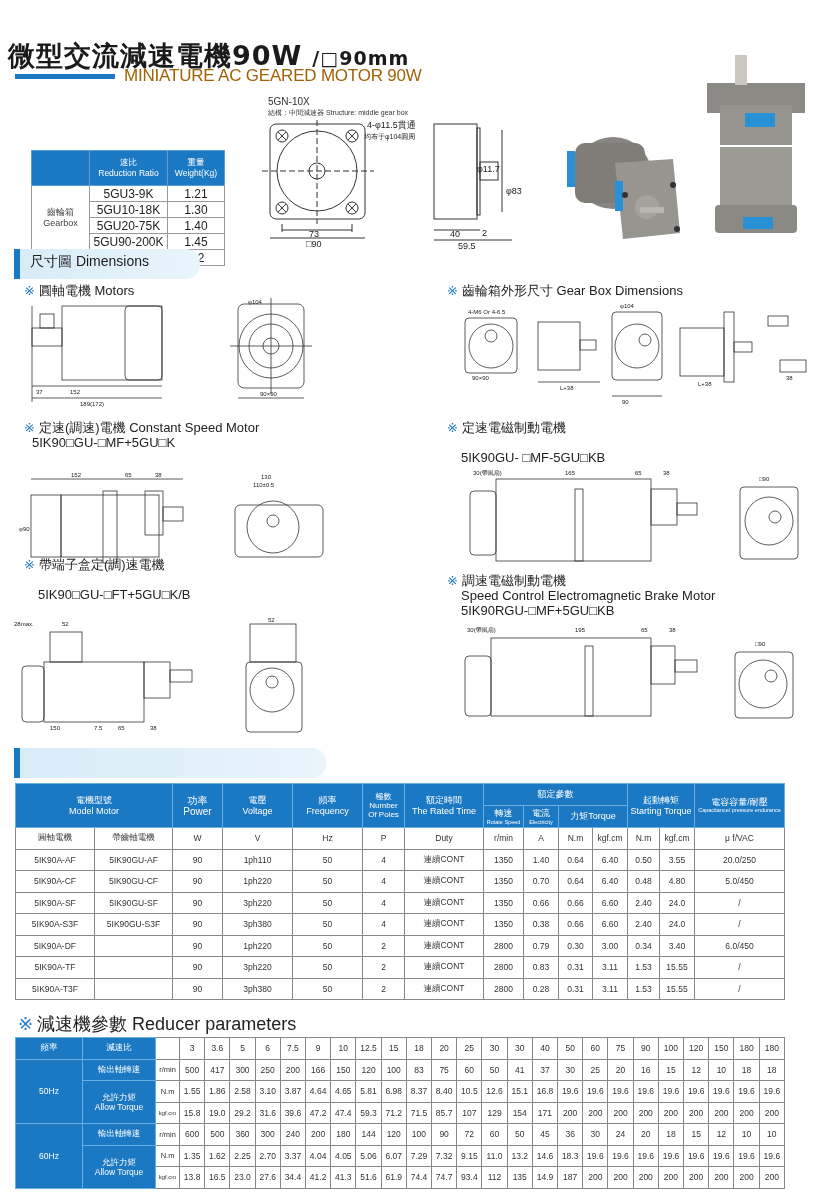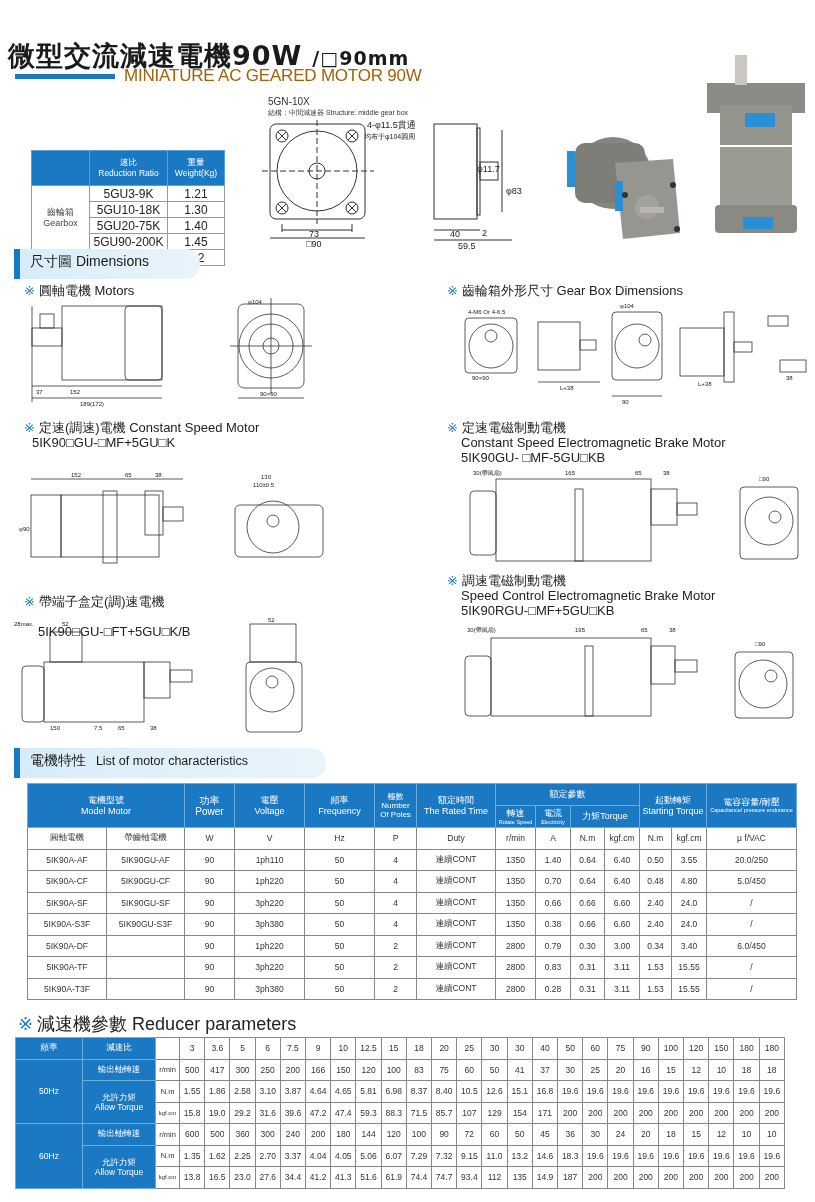--- a/index.html
+++ b/index.html
@@ -17,21 +17,21 @@
   .wtable td { font-size: 12px; }
 
   .gb-title { left: 268px; top: 96px; font-size: 9px; line-height: 11px; color: #333; }
 
   .section-head { height: 30px; border-radius: 0 14px 14px 0; background: linear-gradient(90deg,#d7ecf8,#e9f4fb); }
   .section-head .bar { position: absolute; left: 0; top: 0; width: 6px; height: 100%; background: #1b78c2; }
   .section-head .txt { position: absolute; left: 16px; top: 4px; font-size: 14px; color: #1a1a1a; white-space: nowrap; }
   .sub-title { font-size: 13px; color: #222; line-height: 15px; white-space: nowrap; }
   .sub-title .mark { color: #1b78c2; margin-right: 4px; }
 
-  .mtable { left: 27px; top: 783px; width: 770px; font-size: 9px; }
+  .mtable { left: 15px; top: 783px; width: 770px; font-size: 9px; }
   .mtable th { background: #1b78c2; color: #fff; font-weight: normal; border: 1px solid #6aaee0; text-align: center; line-height: 11px; font-size: 9px; }
   .mtable th .small { font-size: 5.5px; display: block; line-height: 7px; }
   .mtable td { border: 1px solid #888; text-align: center; height: 21.5px; font-size: 8.5px; color: #333; white-space: nowrap; }
 
   .rtable { left: 15px; top: 1037px; width: 770px; font-size: 8.5px; }
   .rtable td { border: 1px solid #888; text-align: center; height: 21.5px; color: #333; padding: 0; white-space: nowrap; }
   .rtable td.blue { background: #1b78c2; color: #fff; border-color: #6aaee0; }
   .rtable td.unit { font-size: 7.5px; }
 
   .photo { left: 555px; top: 55px; width: 258px; height: 195px; }
@@ -203,21 +203,21 @@
       <text x="22" y="80">90×90</text>
     <text x="110" y="90">L+38</text>
       <text x="172" y="104">90</text>
       <text x="170" y="8">φ104</text>
     <text x="248" y="86">L+38</text>
       <text x="336" y="80">38</text>
   </g>
 </svg>
 
 <div class="abs sub-title" style="left:24px;top:420px;"><span class="mark">※</span><span>定速(調速)電機 Constant Speed Motor</span><br><span style="margin-left:8px">5IK90□GU-□MF+5GU□K</span></div>
-<div class="abs sub-title" style="left:447px;top:420px;"><span class="mark">※</span><span>定速電磁制動電機</span><br><span style="margin-left:14px">Constant Speed Electromagnetic Brake Motor</span><br><span style="margin-left:14px">5IK90GU- □MF-5GU□KB</span></div>
+<div class="abs sub-title" style="left:447px;top:420px;"><span class="mark">※</span><span>定速電磁制動電機</span><br><br><span style="margin-left:14px">5IK90GU- □MF-5GU□KB</span></div>
 
 <svg class="abs" style="left:15px;top:465px" width="320" height="100">
   <g stroke="#333" fill="none" stroke-width="0.8">
     <rect x="16" y="30" width="30" height="62"></rect>
     <rect x="46" y="30" width="98" height="62"></rect>
     <rect x="88" y="26" width="14" height="72"></rect>
     <rect x="130" y="26" width="18" height="44"></rect>
     <rect x="148" y="42" width="20" height="14"></rect>
     <line x1="16" y1="14" x2="168" y2="14"></line>
     <rect x="220" y="40" width="88" height="52" rx="5"></rect>
@@ -247,21 +247,21 @@
   </g>
   <g font-size="6" fill="#222">
     <text x="18" y="10">30(帶風扇)</text>
       <text x="110" y="10">165</text>
       <text x="180" y="10">65</text>
       <text x="208" y="10">38</text>
     <text x="304" y="16">□90</text>
   </g>
 </svg>
 
-<div class="abs sub-title" style="left:24px;top:594px;"><span class="mark">※</span><span>帶端子盒定(調)速電機</span><br><br><span style="margin-left:14px">5IK90□GU-□FT+5GU□K/B</span></div>
+<div class="abs sub-title" style="left:24px;top:557px;"><span class="mark">※</span><span>帶端子盒定(調)速電機</span><br><br><span style="margin-left:14px">5IK90□GU-□FT+5GU□K/B</span></div>
 <div class="abs sub-title" style="left:447px;top:573px;"><span class="mark">※</span><span>調速電磁制動電機</span><br><span style="margin-left:14px">Speed Control Electromagnetic Brake Motor</span><br><span style="margin-left:14px">5IK90RGU-□MF+5GU□KB</span></div>
 
 <svg class="abs" style="left:10px;top:618px" width="300" height="120">
   <g stroke="#333" fill="none" stroke-width="0.8">
     <rect x="12" y="48" width="22" height="56" rx="4"></rect>
     <rect x="34" y="44" width="100" height="60"></rect>
     <rect x="40" y="14" width="32" height="30"></rect>
     <rect x="134" y="44" width="26" height="36"></rect>
     <rect x="160" y="52" width="22" height="12"></rect>
     <rect x="240" y="6" width="46" height="38"></rect>
@@ -295,21 +295,20 @@
     <text x="12" y="14">30(帶風扇)</text>
       <text x="120" y="14">195</text>
       <text x="186" y="14">65</text>
       <text x="214" y="14">38</text>
     <text x="300" y="28">□90</text>
   </g>
 </svg>
 
 <div class="abs section-head" style="left:14px;top:748px;width:312px;">
   <div class="bar"></div>
-  <div class="txt"><span style="font-size:14px">電機特性</span> <span style="font-size:12.5px;margin-left:6px">List of motor characteristics</span></div>
 </div>
 
 <table class="abs mtable">
   <colgroup>
     <col style="width:79px">
       <col style="width:78px">
       <col style="width:50px">
       <col style="width:70px">
       <col style="width:70px">
       <col style="width:42px">
@@ -568,21 +567,21 @@
   <tr id="r-50-kgf">
         <td class="unit" style="font-size:6px">kgf.cm</td>
         <td>15.8</td>
         <td>19.0</td>
         <td>29.2</td>
         <td>31.6</td>
         <td>39.6</td>
         <td>47.2</td>
         <td>47.4</td>
         <td>59.3</td>
-        <td>88.3</td>
+        <td>71.2</td>
         <td>71.5</td>
         <td>85.7</td>
         <td>107</td>
         <td>129</td>
         <td>154</td>
         <td>171</td>
         <td>200</td>
         <td>200</td>
         <td>200</td>
         <td>200</td>

